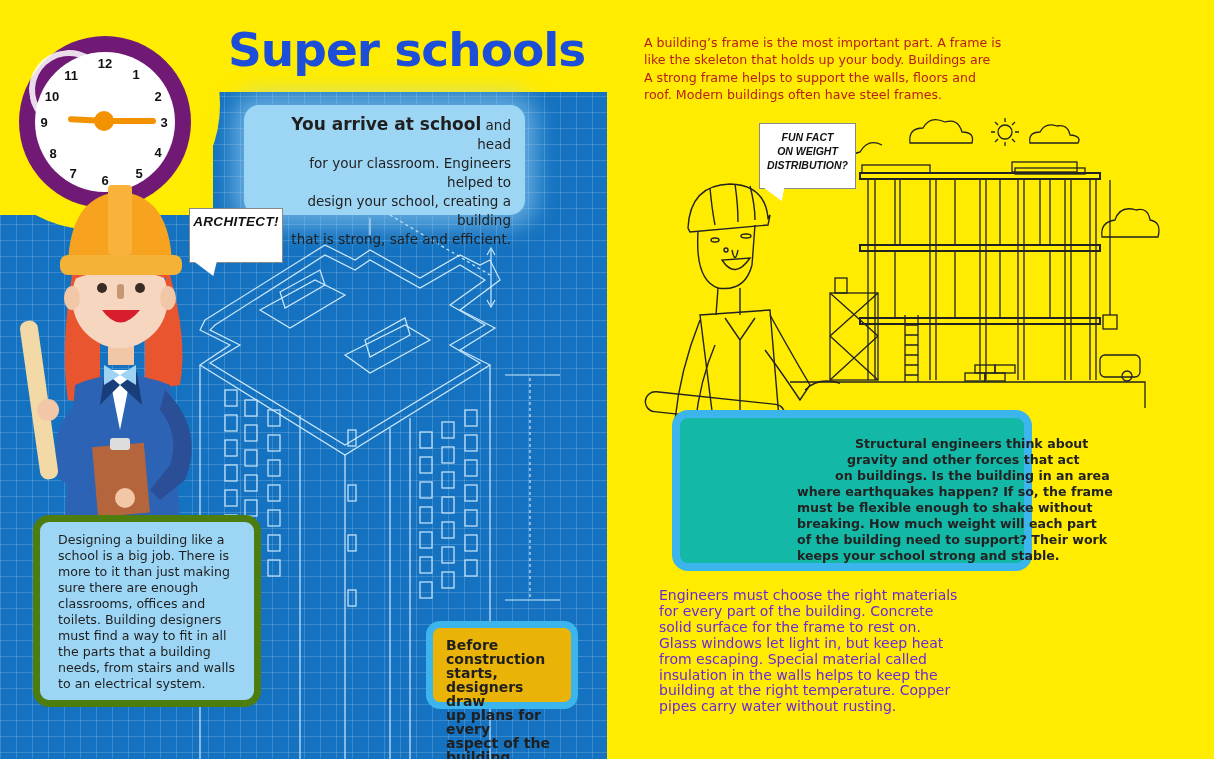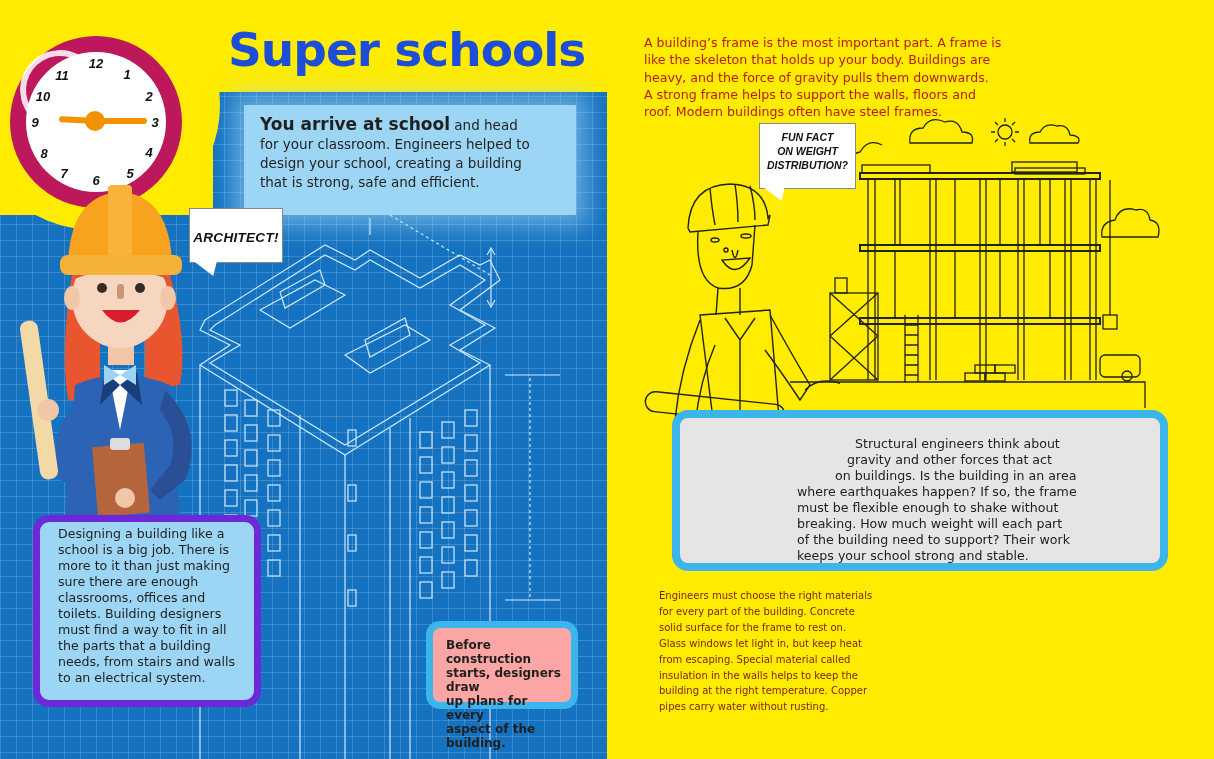--- a/index.html
+++ b/index.html
@@ -21,106 +21,105 @@
       linear-gradient(rgba(255,255,255,0.16) 1px, transparent 1px),
       linear-gradient(90deg, rgba(255,255,255,0.16) 1px, transparent 1px);
     background-size: 16px 16px;
     clip-path: polygon(213px 92px, 607px 92px, 607px 759px, 0 759px, 0 215px, 213px 215px);
   }
   .clock-halo {
     left: -30px; top: -20px; width: 250px; height: 250px; border-radius: 50%;
     background: #FFEC00;
   }
   .clock {
-    left: 10px; top: 36px; width: 172px; height: 172px; border-radius: 50%;
-    background: #be185d;
-    font-style: italic;
+    left: 19px; top: 36px; width: 172px; height: 172px; border-radius: 50%;
+    background: #701a75;
   }
   .clock-face {
     position: absolute; left: 16px; top: 16px; width: 140px; height: 140px; border-radius: 50%;
     background: #ffffff;
   }
   .clock-gloss {
     position: absolute; left: 10px; top: 14px; width: 80px; height: 80px; border-radius: 50%;
     border-top: 6px solid rgba(255,255,255,0.85); border-left: 6px solid rgba(255,255,255,0.85);
     border-right: 6px solid transparent; border-bottom: 6px solid transparent;
     transform: rotate(-8deg);
   }
   .num { position: absolute; font-family: "Liberation Sans", sans-serif; font-size: 13px; font-weight: bold; color: #111; transform: translate(-50%,-50%); }
   .hand { position: absolute; background: #F39200; border-radius: 4px; height: 6px; transform-origin: 0 50%; }
   .hub { position: absolute; left: 59px; top: 59px; width: 20px; height: 20px; border-radius: 50%; background: #F39200; }
 
   .title {
     left: 228px; top: 22px; font-family: "DejaVu Sans", sans-serif; font-weight: bold;
     font-size: 47px; letter-spacing: -1px; color: #1d4ed8;
   }
   .intro-box {
-    left: 244px; top: 105px; width: 332px; height: 110px;
-    background: #9DD6F5; border-radius: 0;
+    left: 244px; top: 105px; width: 281px; height: 110px;
+    background: #9DD6F5; border-radius: 15px;
     box-shadow: 0 0 22px 12px rgba(160,215,245,0.55);
     padding: 10px 14px 10px 16px;
-    font-size: 13.5px; line-height: 19px;
+    font-size: 13.5px; line-height: 19px; text-align: right;
   }
   .intro-box .lead { font-weight: bold; font-size: 17px; }
 
   
   .bp-building { left: 190px; top: 200px; width: 420px; height: 559px; }
 
   
   .architect { left: 20px; top: 180px; width: 200px; height: 340px; }
 
   .bubble {
     background: #fff; border: 1.5px solid #888;
     font-family: Liberation Sans, sans-serif; font-style: italic; font-weight: bold;
     text-align: center; color: #111;
   }
-  .bubble-architect { left: 189px; top: 208px; width: 94px; height: 55px; font-size: 13.5px; padding-top: 21px; letter-spacing: 0.3px; }
+  .bubble-architect { left: 189px; top: 208px; width: 94px; height: 55px; font-size: 13.5px; padding-top: 5px; letter-spacing: 0.3px; }
   .bubble-architect::after {
     content: ""; position: absolute; left: 8px; bottom: -14px;
     border-left: 12px solid transparent; border-right: 10px solid transparent; border-top: 14px solid #fff;
     transform: skewX(25deg);
   }
 
   .design-box {
     left: 33px; top: 515px; width: 228px; height: 192px;
-    background: #9DD6F5; border: 7px solid #6d28d9; border-radius: 16px;
-    padding: 4px 10px 10px 18px;
+    background: #9DD6F5; border: 7px solid #4d7c0f; border-radius: 16px;
+    padding: 10px 10px 10px 18px;
     font-size: 12.6px; line-height: 16px;
   }
   .plans-box {
     left: 426px; top: 621px; width: 152px; height: 88px;
-    background: #fca5a5; border: 7px solid #3BB5EC; border-radius: 14px;
+    background: #eab308; border: 7px solid #3BB5EC; border-radius: 14px;
     padding: 10px 8px 8px 13px;
-    font-size: 12px; line-height: 14px; font-weight: bold;
+    font-size: 14px; line-height: 14px; font-weight: bold;
   }
 
   
   .right-page { left: 607px; top: 0; width: 607px; height: 759px; background: #FFEC00; }
   .frame-text {
     left: 644px; top: 34px; width: 380px; font-size: 12.6px; line-height: 17.3px; color: #b91c1c;
   }
   .bubble-fun { left: 759px; top: 123px; width: 97px; height: 66px; font-size: 10.5px; line-height: 14px; padding-top: 6px; }
   .bubble-fun::after {
     content: ""; position: absolute; left: 8px; bottom: -13px;
     border-left: 10px solid transparent; border-right: 10px solid transparent; border-top: 13px solid #fff;
     transform: skewX(30deg);
   }
   .construction { left: 640px; top: 110px; width: 540px; height: 310px; }
   .engineer { left: 640px; top: 170px; width: 200px; height: 420px; }
 
   .structural-box {
-    left: 672px; top: 410px; width: 496px; height: 161px;
-    background: #e5e5e5; border: 8px solid #3BB5EC; border-radius: 16px;
-    font-size: 12.6px; line-height: 16px; color: #222;
+    left: 672px; top: 410px; width: 360px; height: 161px;
+    background: #14b8a6; border: 8px solid #3BB5EC; border-radius: 16px;
+    font-size: 12.6px; line-height: 16px; color: #222; font-weight: bold;
   }
   .structural-box .lines { position: absolute; left: 0; top: 9px; width: 100%; }
   .structural-box .ln { position: absolute; white-space: nowrap; }
 
   .materials-text {
-    left: 659px; top: 588px; width: 300px; font-size: 10px; line-height: 15.9px; color: #7f1d1d;
+    left: 659px; top: 588px; width: 300px; font-size: 14px; line-height: 15.9px; color: #6d28d9;
   }
 </style>
 </head>
 <body>
 
 <div class="abs left-page">
   <div class="blueprint"></div>
 
   <svg class="abs bp-building" viewBox="0 0 420 559" fill="none" stroke="#CFE9FB" stroke-width="1.2">
 
@@ -293,21 +292,20 @@
     <div>up plans for every</div>
     <div>aspect of the building.</div>
   </div>
 </div>
 
 <div class="abs right-page"></div>
 
 <div class="abs frame-text">
   <div>A building’s frame is the most important part. A frame is</div>
   <div>like the skeleton that holds up your body. Buildings are</div>
-  <div>heavy, and the force of gravity pulls them downwards.</div>
   <div>A strong frame helps to support the walls, floors and</div>
   <div>roof. Modern buildings often have steel frames.</div>
 </div>
 
 <svg class="abs construction" viewBox="0 0 540 310" fill="none" stroke="#222" stroke-width="1.3">
 
   <path d="M270 33 Q268 18 283 18 Q290 5 305 12 Q318 8 322 22 Q335 22 332 33 Z"></path>
   <path d="M390 33 Q388 22 400 22 Q405 12 417 16 Q428 14 430 25 Q442 26 438 33 Z"></path>
   <path d="M0 0"></path>
   <path d="M462 127 Q460 112 475 110 Q480 95 496 100 Q508 97 510 110 Q522 112 518 127 Z"></path>

